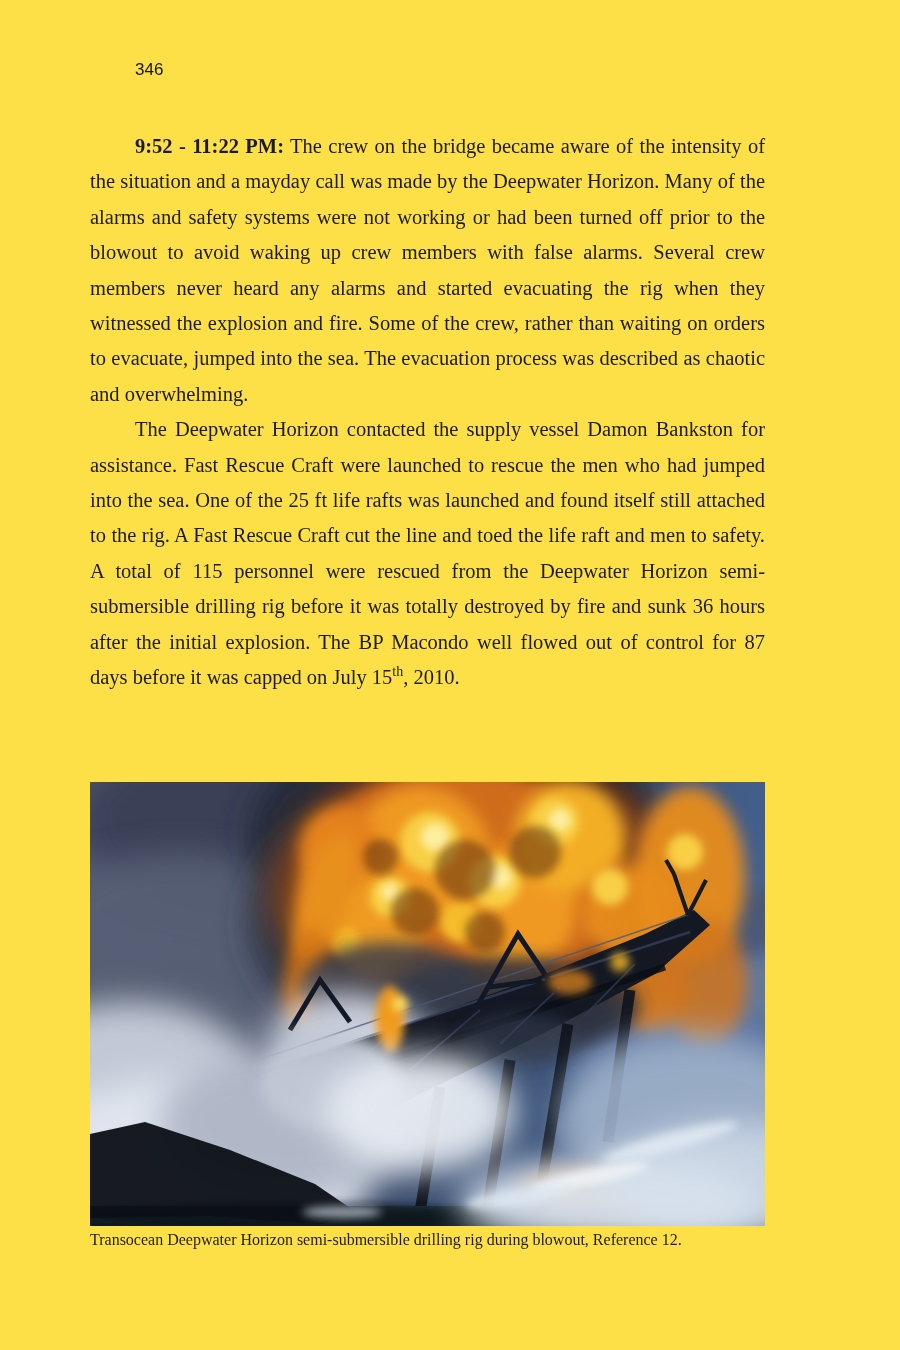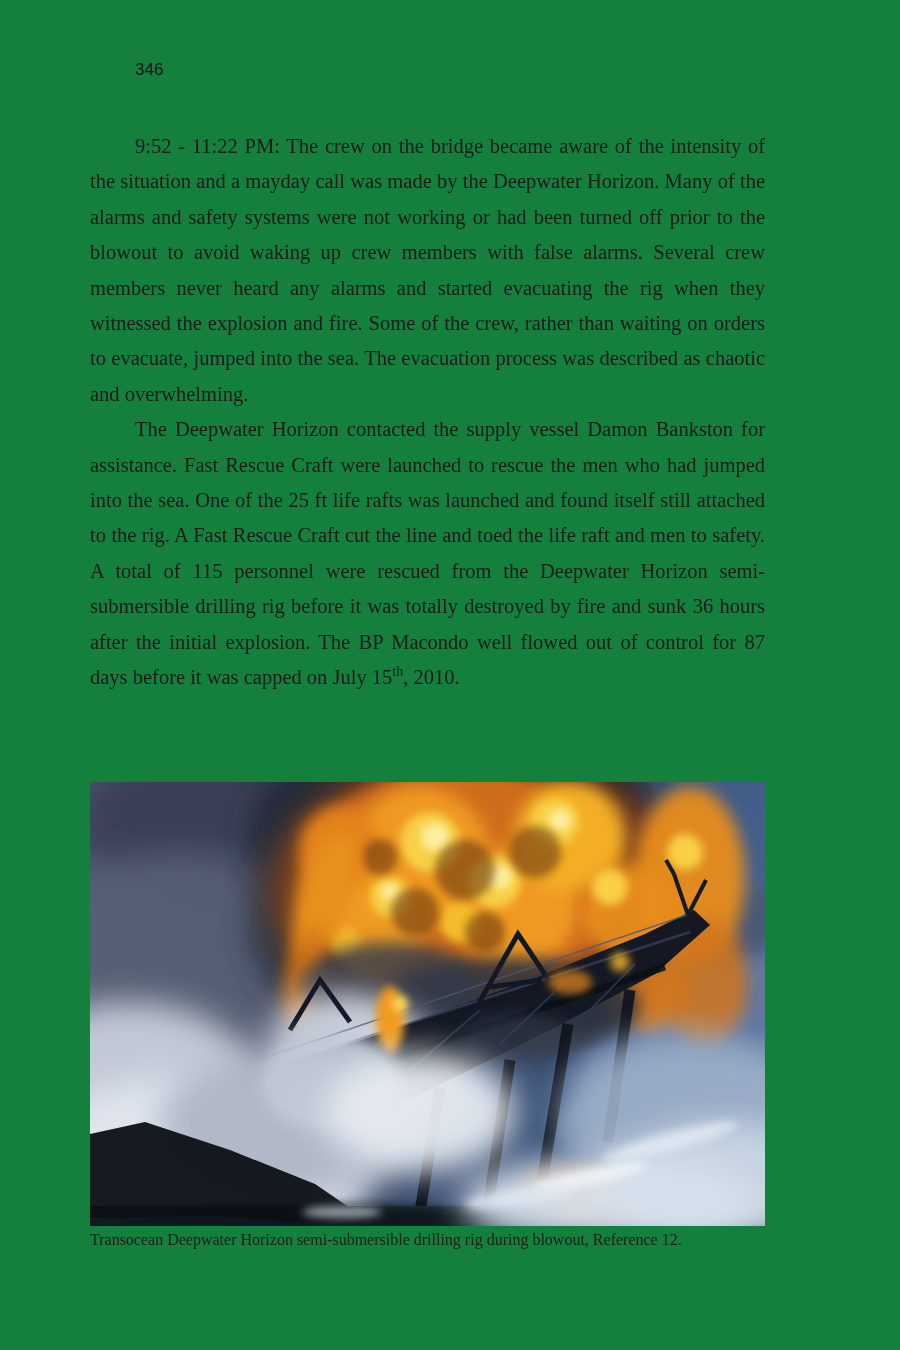--- a/index.html
+++ b/index.html
@@ -1,20 +1,20 @@
 <!DOCTYPE html>
 <html><head>
 <meta charset="utf-8">
 <style>
   html, body { margin: 0; padding: 0; background: #ffffff; }
   .page {
     position: relative;
     width: 900px;
     height: 1350px;
-    background: #15803d;
+    background: #fde047;
     overflow: hidden;
     font-family: "Liberation Serif", serif;
     color: #1b1b1b;
   }
   .page-number {
     position: absolute;
     left: 135px;
     top: 60px;
     font-family: "Liberation Sans", sans-serif;
     font-size: 17px;
@@ -26,21 +26,21 @@
     top: 129px;
     width: 675px;
     font-size: 20.5px;
     line-height: 35.4px;
     text-align: justify;
   }
   .body-text p {
     margin: 0;
     text-indent: 45px;
   }
-  .lead-bold { font-weight: normal; }
+  .lead-bold { font-weight: bold; }
   sup.ord { font-size: 14px; line-height: 0; }
   .figure {
     position: absolute;
     left: 90px;
     top: 782px;
     width: 645px;
   }
   .photo {
     width: 675px;
     height: 444px;

